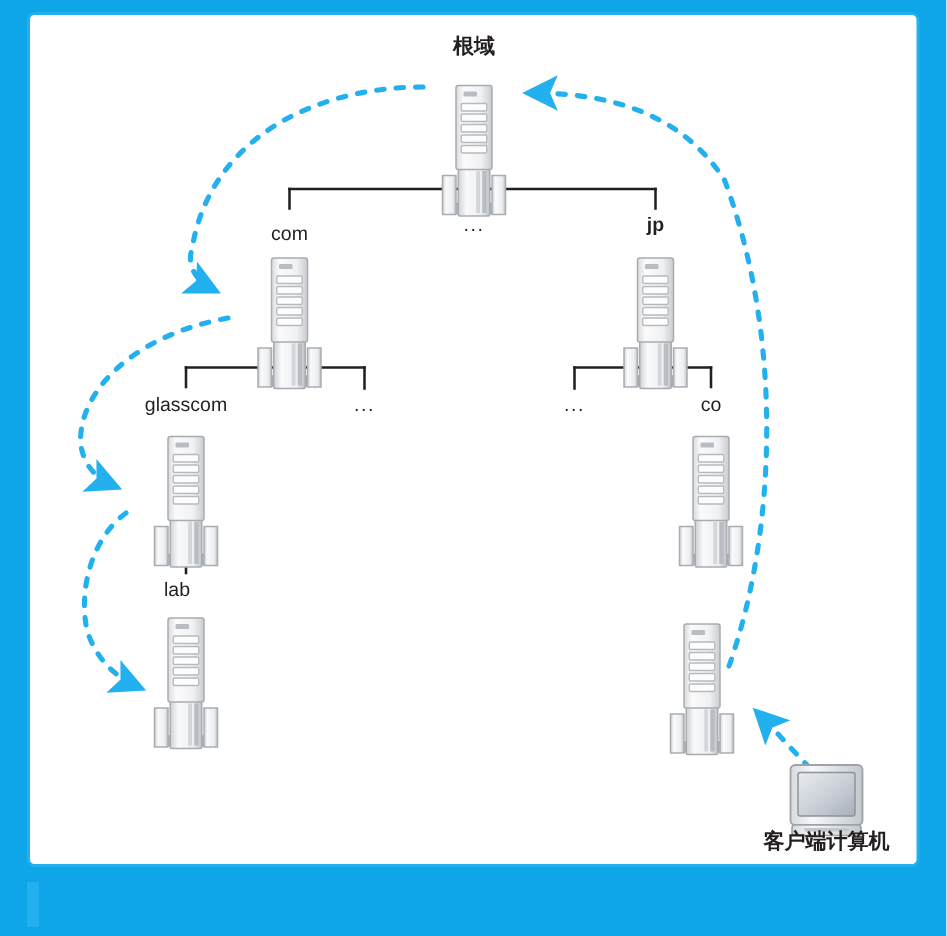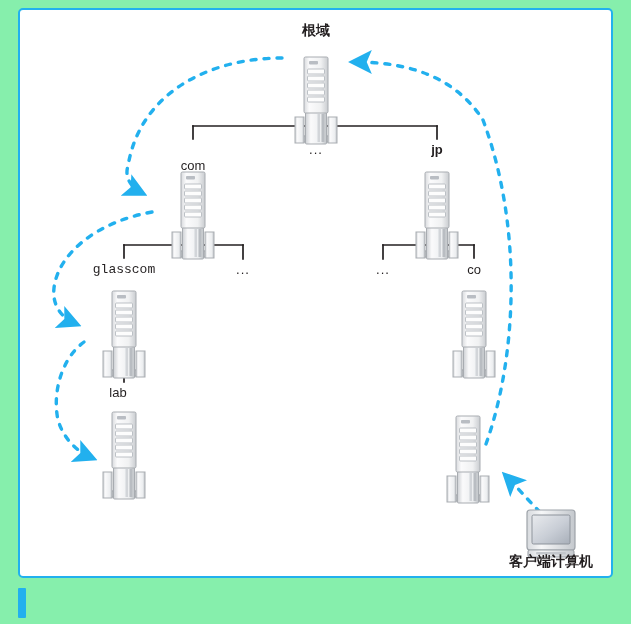--- a/index.html
+++ b/index.html
@@ -8,21 +8,21 @@
     background: #ffffff;
   }
   body {
     font-family: "Liberation Sans", "DejaVu Sans", sans-serif;
   }
   #figure-root {
     position: relative;
     width: 631px;
     height: 624px;
     overflow: hidden;
-    background: #86efac;
+    background: #0ea5e9;
   }
   #diagram-frame {
     position: absolute;
     left: 18px;
     top: 8px;
     width: 595px;
     height: 570px;
     border: 2px solid #22b0ee;
     border-radius: 5px;
     box-sizing: border-box;
@@ -179,27 +179,27 @@
       <use href="#serverTower" x="124" y="322"></use>
       <use href="#serverTower" x="474" y="322"></use>
       <use href="#serverTower" x="124" y="443"></use>
       <use href="#serverTower" x="468" y="447"></use>
       <use href="#crtMonitor" x="551" y="532"></use>
     </g>
   </svg>
 
   <div class="node-label cjk" style="left:316px; top:22px;">根域</div>
 
-  <div class="node-label" style="left:193px; top:158px;">com</div>
+  <div class="node-label" style="left:193px; top:148px;">com</div>
 
   <div class="node-label dots" style="left:316px; top:142px;">...</div>
 
   <div class="node-label" style="left:437px; top:142px;font-weight:bold;">jp</div>
 
-  <div class="node-label" style="left:124px; top:262px;font-family:Liberation Mono, monospace;">glasscom</div>
+  <div class="node-label" style="left:124px; top:262px;">glasscom</div>
 
   <div class="node-label dots" style="left:243px; top:262px;">...</div>
 
   <div class="node-label dots" style="left:383px; top:262px;">...</div>
 
   <div class="node-label" style="left:474px; top:262px;">co</div>
 
   <div class="node-label" style="left:118px; top:385px;">lab</div>
 
 

